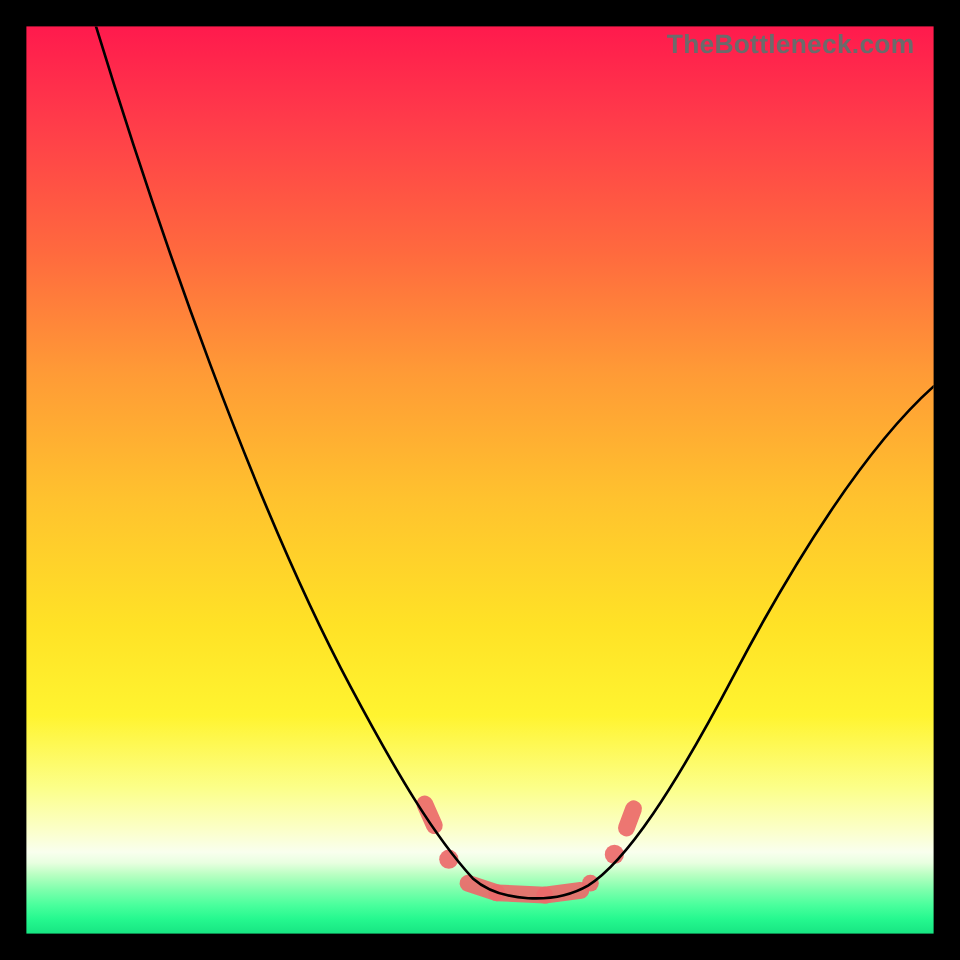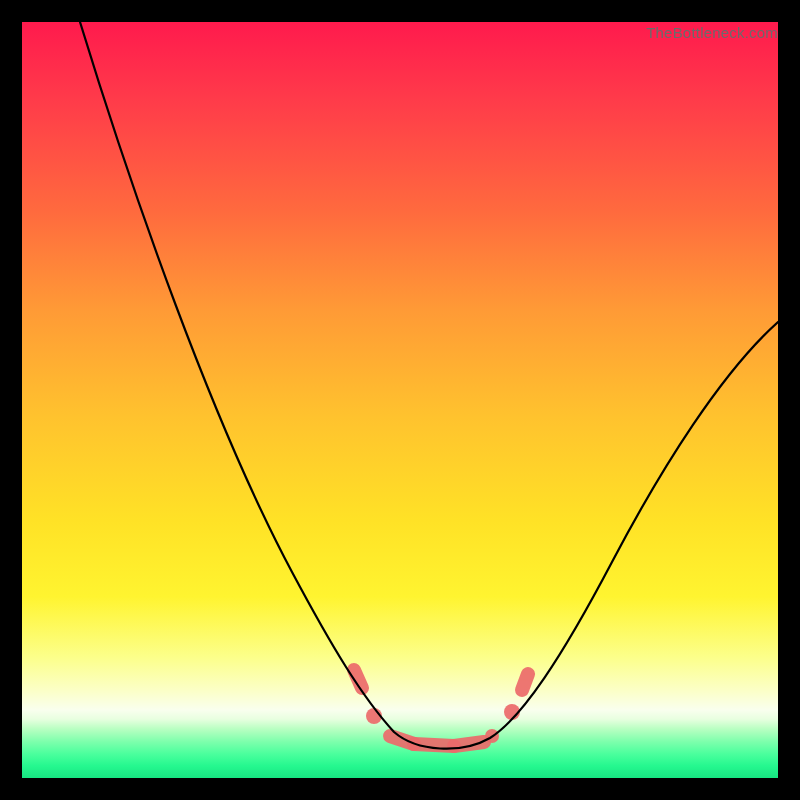--- a/index.html
+++ b/index.html
@@ -40,24 +40,24 @@
       #b9ffc2 93.5%,
       #7dffac 95.2%,
       #4bff9d 96.8%,
       #25f88f 98.4%,
       #17e582 100%
     );
   }
   .watermark {
     position: absolute;
     top: 2px;
-    right: 0;
+    right: 16px;
     color: #6b6b6b;
-    font-size: 15px;
-    font-weight: 400;
+    font-size: 22px;
+    font-weight: 700;
     letter-spacing: 0.2px;
     z-index: 5;
     user-select: none;
   }
   svg.curve {
     position: absolute;
     left: 0;
     top: 0;
     width: 756px;
     height: 756px;

